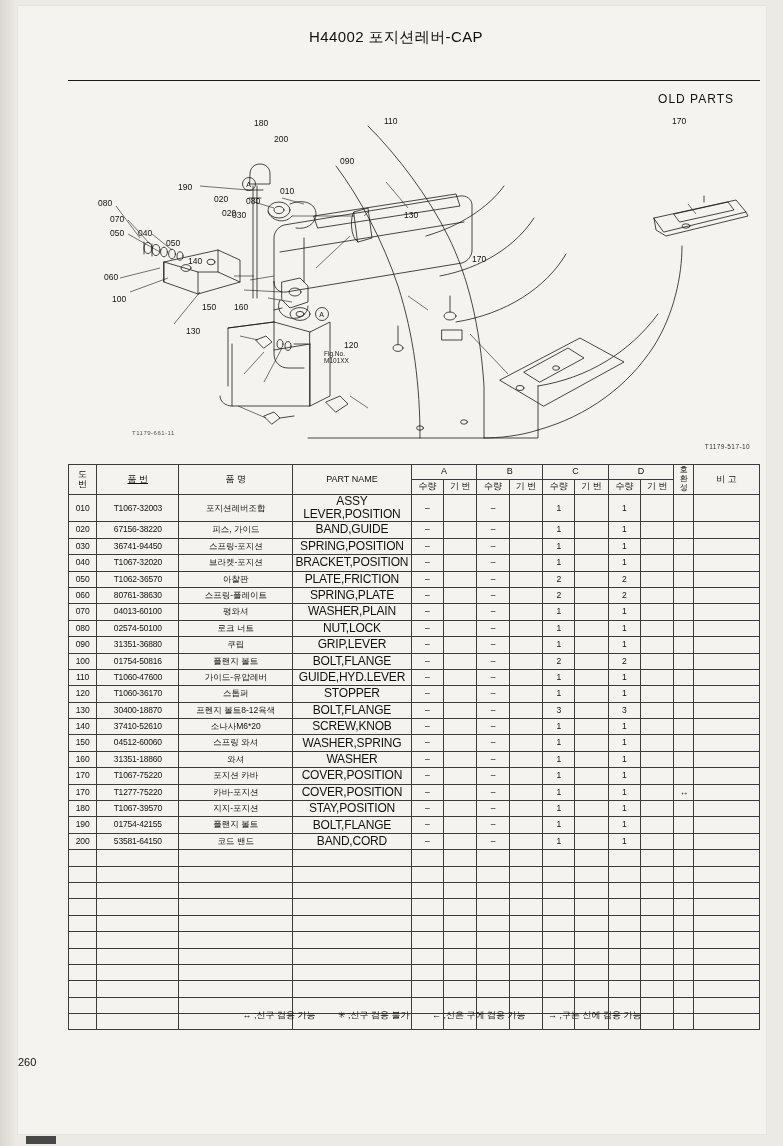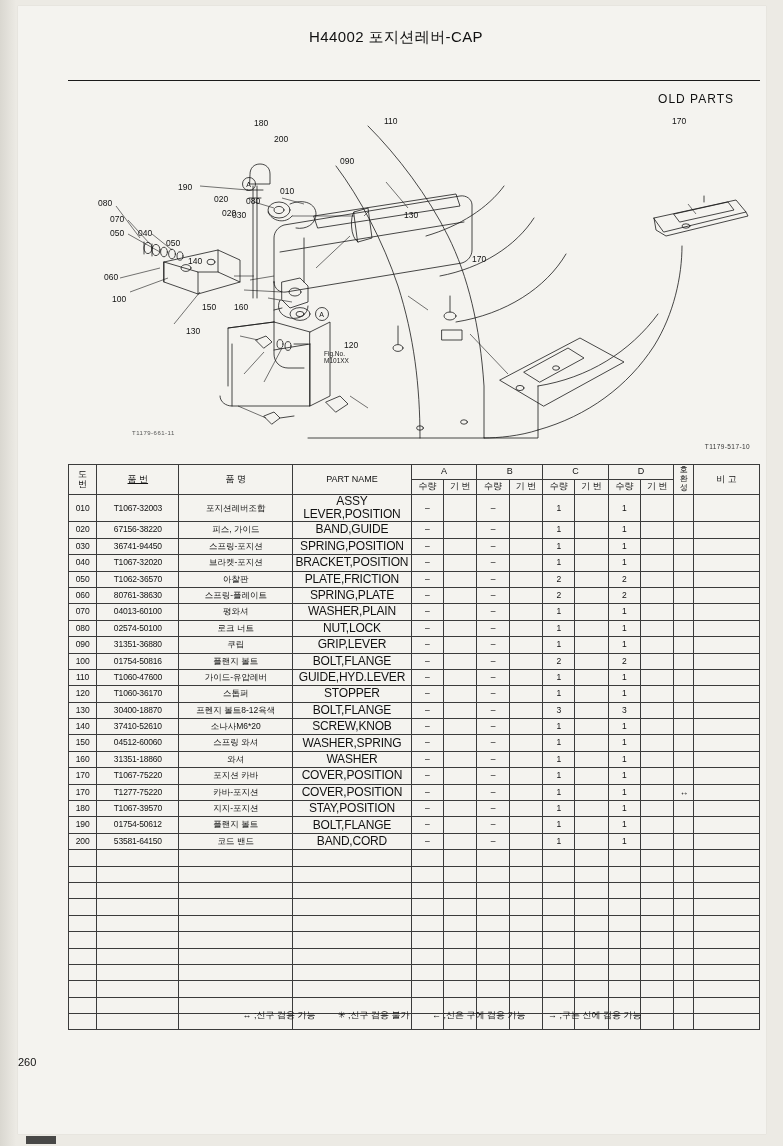--- a/index.html
+++ b/index.html
@@ -685,21 +685,21 @@
             <td class="num"></td>
             <td class="num">1</td>
             <td class="num"></td>
             <td class="num">1</td>
             <td class="num"></td>
             <td class="num"></td>
             <td class="num"></td>
           </tr>
           <tr class="row">
             <td class="num">190</td>
-            <td class="pn">01754-50612</td>
+            <td class="pn">01754-42155</td>
             <td class="kn">플랜지 볼트</td>
             <td class="en">BOLT,FLANGE</td>
             <td class="num">–</td>
             <td class="num"></td>
             <td class="num">–</td>
             <td class="num"></td>
             <td class="num">1</td>
             <td class="num"></td>
             <td class="num">1</td>
             <td class="num"></td>

